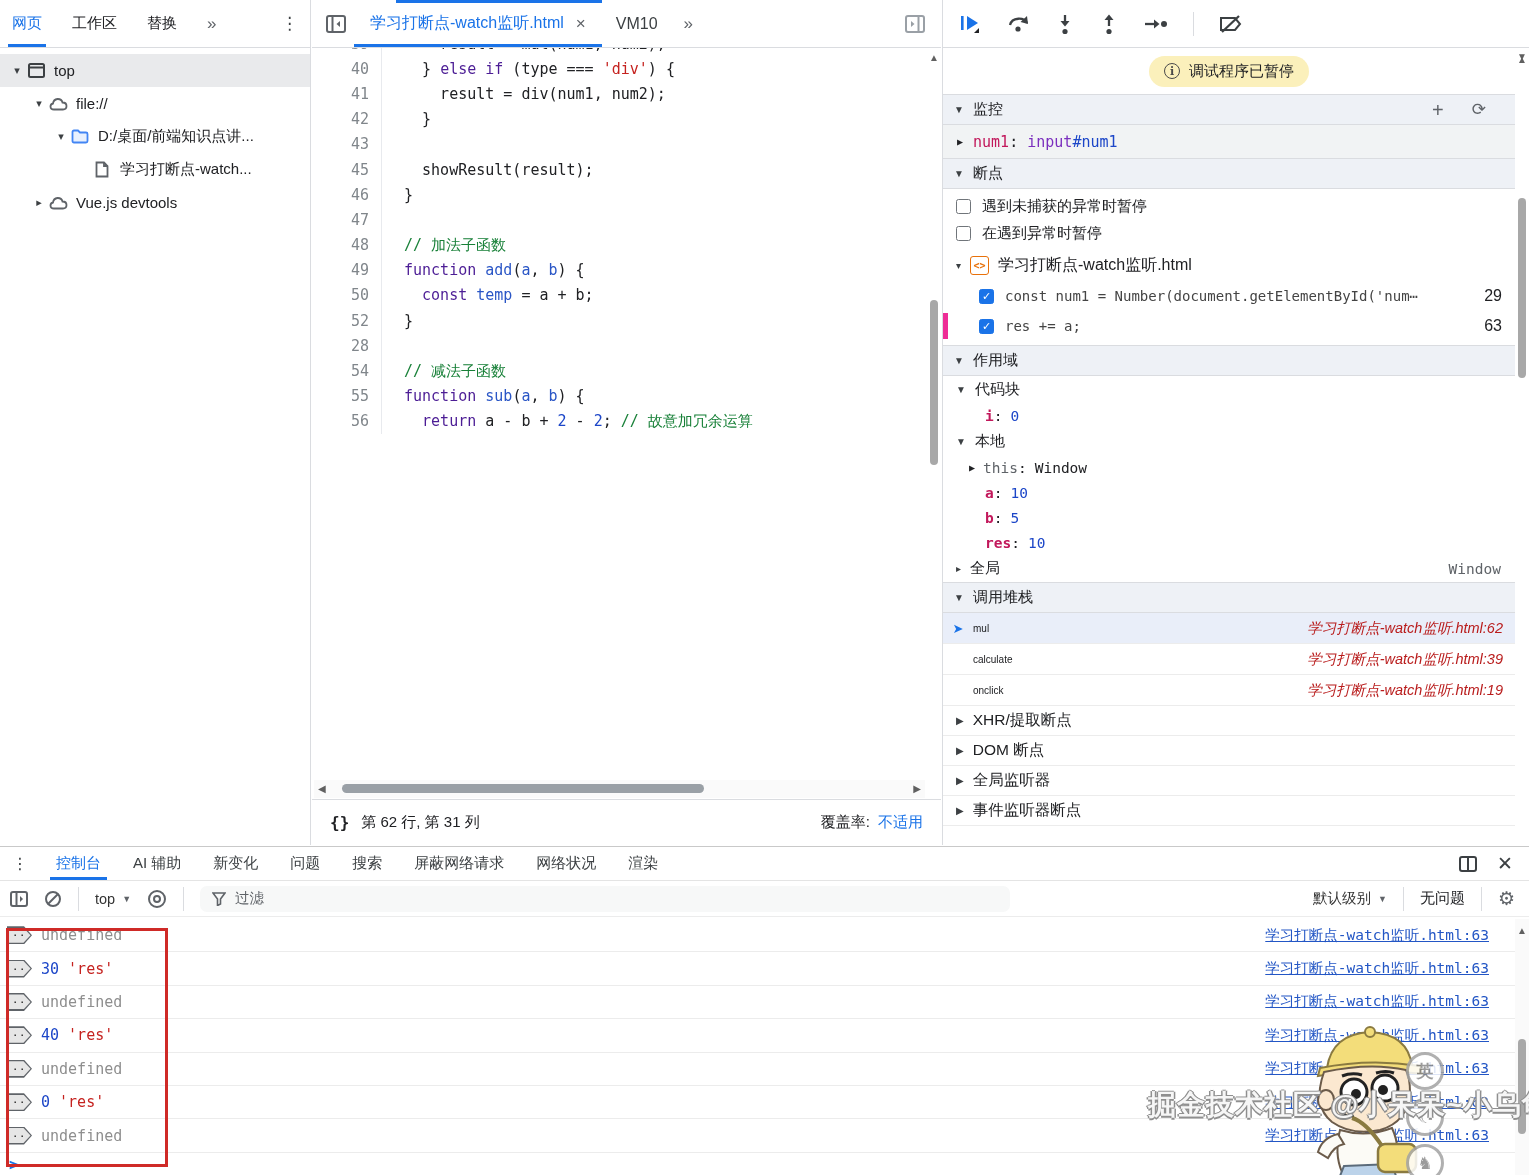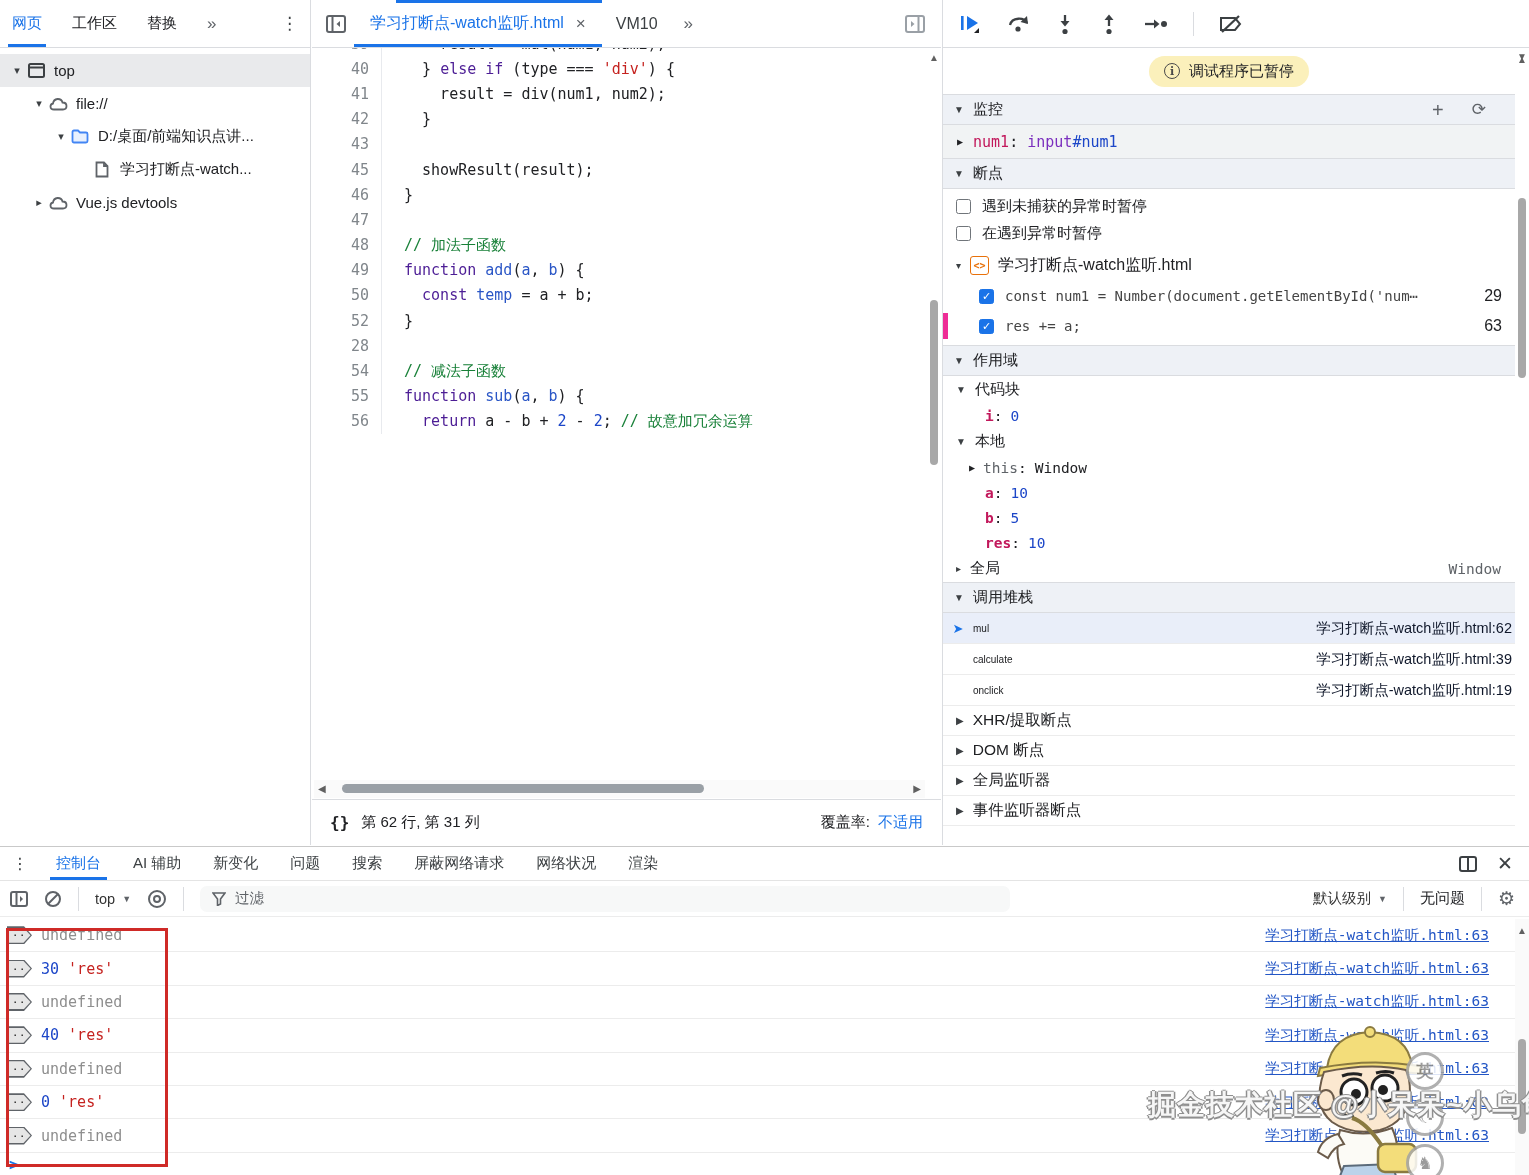--- a/index.html
+++ b/index.html
@@ -85,21 +85,21 @@
   .sv-name { color:#c2185b; font-weight:bold; }
   .sv-name.gray { color:#5f6368; font-weight:normal; }
   .sv-val { color:#1c46c8; margin-left:8px; }
   .sv-val.plain { color:#202124; }
   .scope-global { height:27px; display:flex; align-items:center; padding-left:13px; gap:9px; }
   .sg-right { margin-left:auto; margin-right:14px; font-family:"DejaVu Sans Mono",monospace; font-size:14.5px; color:#5f6368; }
   .frame { height:31px; display:flex; align-items:center; border-bottom:1px solid #ececec; }
   .frame.active { background:#e9eef9; }
   .fr-arrow { width:30px; text-align:center; color:#1a73e8; font-size:13px; flex:none; }
   .fr-name { font-size:10px; }
-  .fr-loc { margin-left:auto; margin-right:3px; color:#0f172a; font-size:14.5px; }
+  .fr-loc { margin-left:auto; margin-right:12px; color:#b91c1c; font-size:14.5px;font-style:italic; }
   .col-sec { height:30px; display:flex; align-items:center; padding-left:13px; gap:9px; border-bottom:1px solid #ececec; font-size:15.5px; }
   .rp-scroll { position:absolute; right:0; top:48px; bottom:0; width:14px; background:#fff; }
 
   
   #console { position:absolute; left:0; right:0; top:846px; bottom:0; border-top:1px solid #c9c9c9; background:#fff; }
   .c-tabs { height:34px; display:flex; align-items:center; padding-left:6px; border-bottom:1px solid #e4e4e4; }
   .c-kebab { color:#3c4043; font-size:16px; margin:0 12px 0 6px; }
   .c-tab { position:relative; height:100%; display:flex; align-items:center; margin:0 16px; color:#3c4043; }
   .c-tab.active { color:#1a73e8; }
   .c-tab.active::after { content:""; position:absolute; left:-6px; right:-6px; bottom:0; height:3px; background:#1a73e8; }

